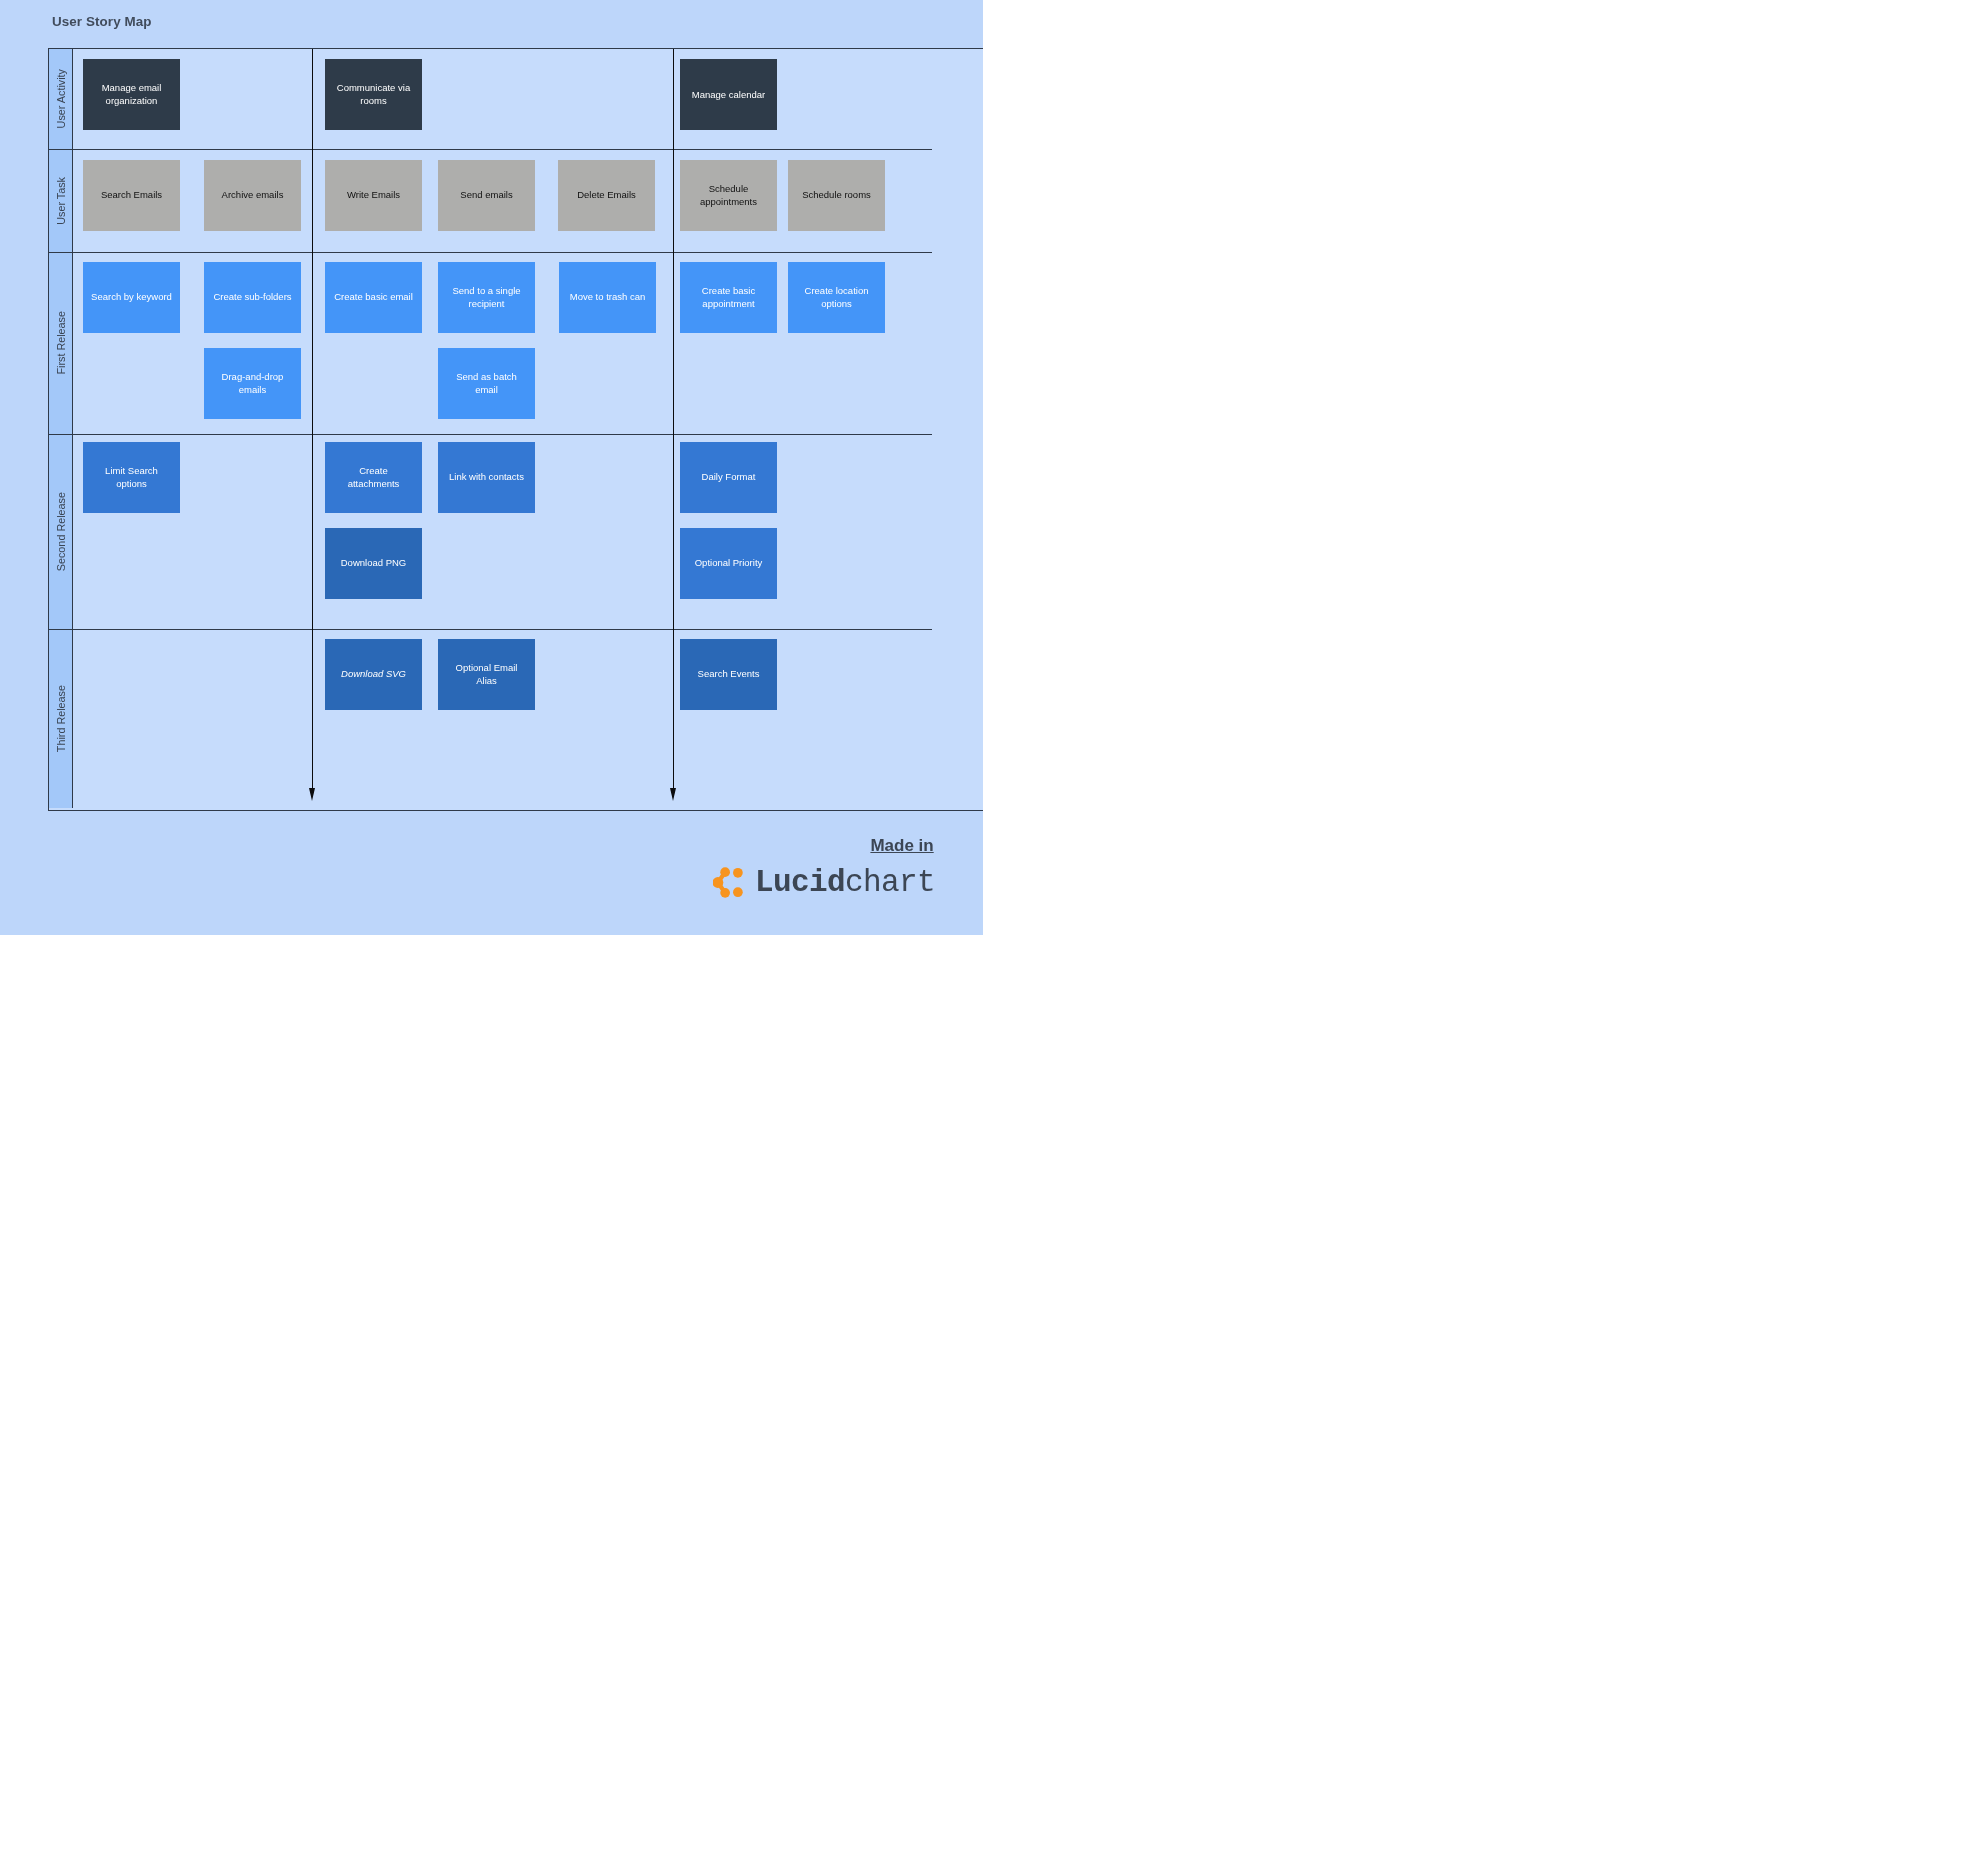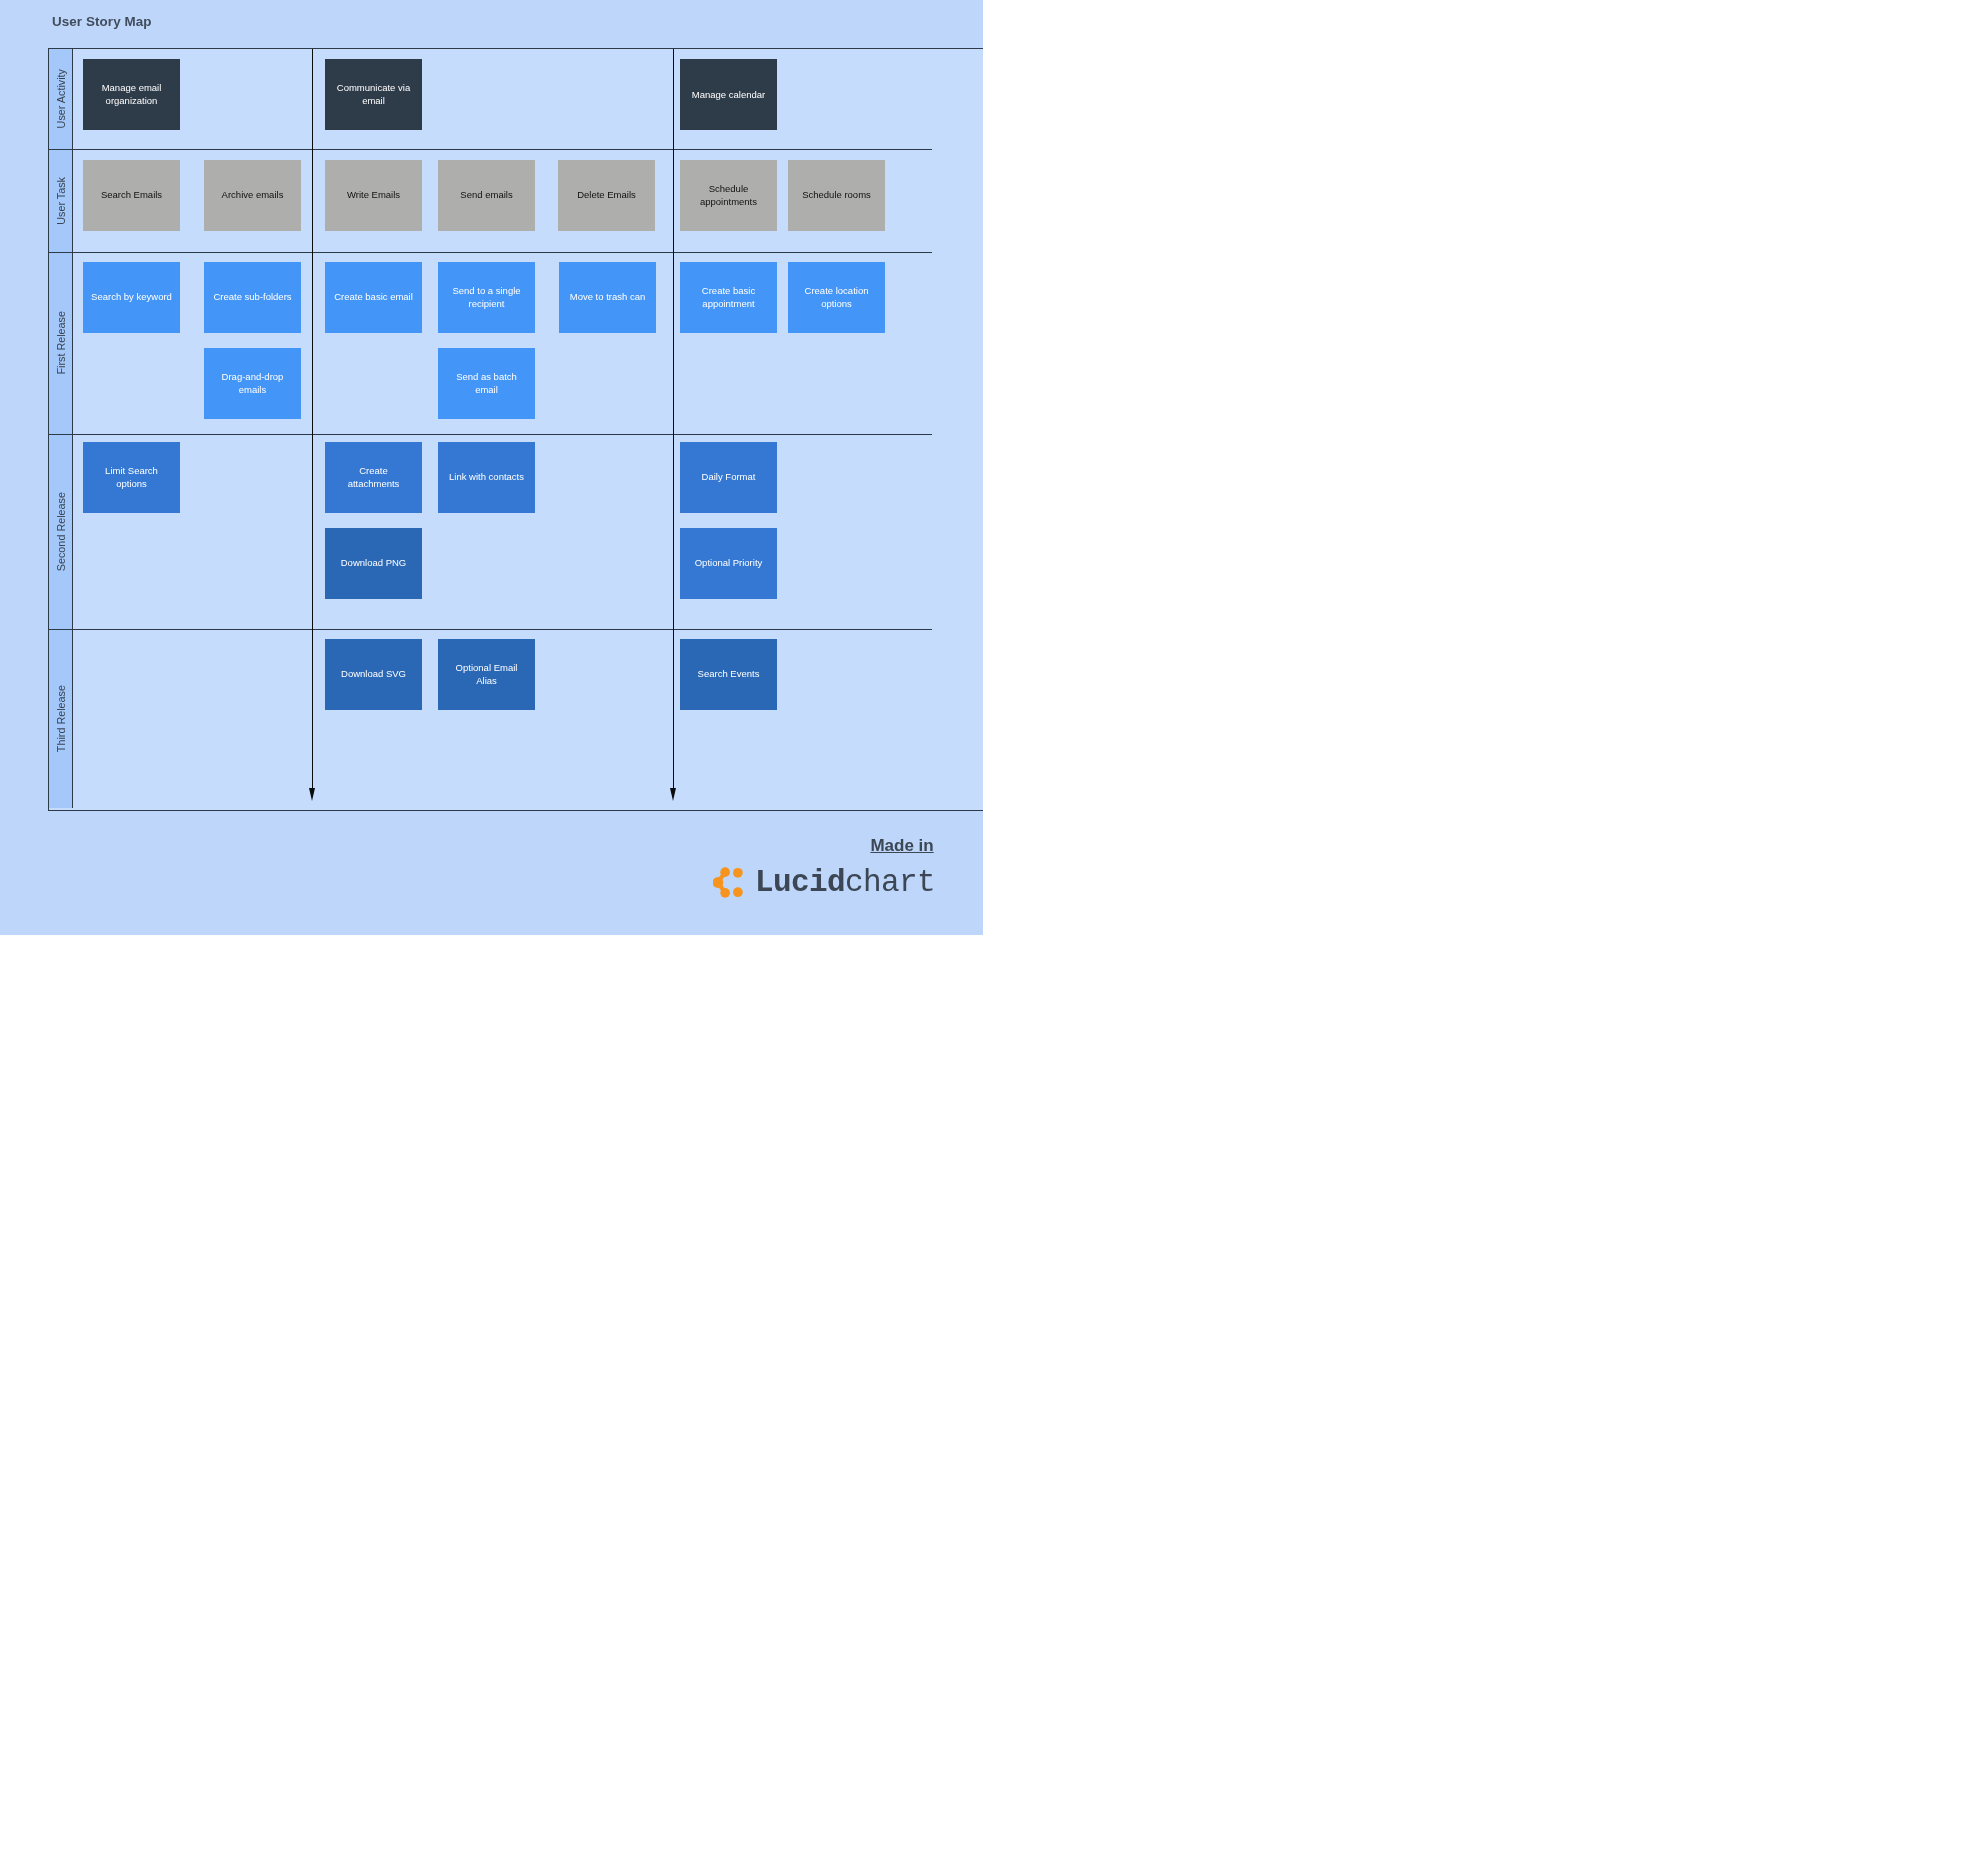--- a/index.html
+++ b/index.html
@@ -77,21 +77,21 @@
       </div>
       <div class="arrow" style="left: 263px; height: 739px; background: rgb(11, 12, 14);">
         <div class="head" style="border-top-color: rgb(11, 12, 14);"></div>
       </div>
       <div class="arrow" style="left: 624px; height: 739px; background: rgb(11, 12, 14);">
         <div class="head" style="border-top-color: rgb(11, 12, 14);"></div>
       </div>
       <div class="card" style="left: 34px; top: 10.2px; background: rgb(46, 59, 73); color: rgb(255, 255, 255);">Manage email
 organization</div>
       <div class="card" style="left: 276px; top: 10.2px; background: rgb(46, 59, 73); color: rgb(255, 255, 255);">Communicate via
-email</div>
+rooms</div>
       <div class="card" style="left: 631px; top: 10.2px; background: rgb(46, 59, 73); color: rgb(255, 255, 255);">Manage calendar</div>
       <div class="card" style="left: 34px; top: 111px; background: rgb(174, 174, 172); color: rgb(17, 17, 17);">Search Emails</div>
       <div class="card" style="left: 155px; top: 111px; background: rgb(174, 174, 172); color: rgb(17, 17, 17);">Archive emails</div>
       <div class="card" style="left: 276px; top: 111px; background: rgb(174, 174, 172); color: rgb(17, 17, 17);">Write Emails</div>
       <div class="card" style="left: 389px; top: 111px; background: rgb(174, 174, 172); color: rgb(17, 17, 17);">Send emails</div>
       <div class="card" style="left: 509px; top: 111px; background: rgb(174, 174, 172); color: rgb(17, 17, 17);">Delete Emails</div>
       <div class="card" style="left: 631px; top: 111px; background: rgb(174, 174, 172); color: rgb(17, 17, 17);">Schedule
 appointments</div>
       <div class="card" style="left: 739px; top: 111px; background: rgb(174, 174, 172); color: rgb(17, 17, 17);">Schedule rooms</div>
       <div class="card" style="left: 34px; top: 213px; background: rgb(68, 149, 248); color: rgb(255, 255, 255);">Search by keyword</div>
@@ -109,21 +109,21 @@
       <div class="card" style="left: 389px; top: 299px; background: rgb(68, 149, 248); color: rgb(255, 255, 255);">Send as batch
 email</div>
       <div class="card" style="left: 34px; top: 393px; background: rgb(52, 120, 211); color: rgb(255, 255, 255);">Limit Search
 options</div>
       <div class="card" style="left: 276px; top: 393px; background: rgb(52, 120, 211); color: rgb(255, 255, 255);">Create
 attachments</div>
       <div class="card" style="left: 389px; top: 393px; background: rgb(52, 120, 211); color: rgb(255, 255, 255);">Link with contacts</div>
       <div class="card" style="left: 631px; top: 393px; background: rgb(52, 120, 211); color: rgb(255, 255, 255);">Daily Format</div>
       <div class="card" style="left: 276px; top: 479px; background: rgb(42, 104, 182); color: rgb(255, 255, 255);">Download PNG</div>
       <div class="card" style="left: 631px; top: 479px; background: rgb(52, 120, 211); color: rgb(255, 255, 255);">Optional Priority</div>
-      <div class="card" style="left: 276px; top: 590px; background: rgb(42, 104, 182); color: rgb(255, 255, 255);">Download SVG</div>
+      <div class="card" style="left: 276px; top: 590px; background: rgb(42, 104, 182); color: rgb(255, 255, 255); font-style: italic;">Download SVG</div>
       <div class="card" style="left: 389px; top: 590px; background: rgb(42, 104, 182); color: rgb(255, 255, 255);">Optional Email
 Alias</div>
       <div class="card" style="left: 631px; top: 590px; background: rgb(42, 104, 182); color: rgb(255, 255, 255);">Search Events</div>
     </div>
 
   <div id="footer" style="color: rgb(60, 70, 84);">
     <div id="made-in">Made in</div>
     <div id="brand-row">
       <svg id="brand-mark" width="34" height="37" viewBox="0 0 56 58" aria-hidden="true">
         <g>

